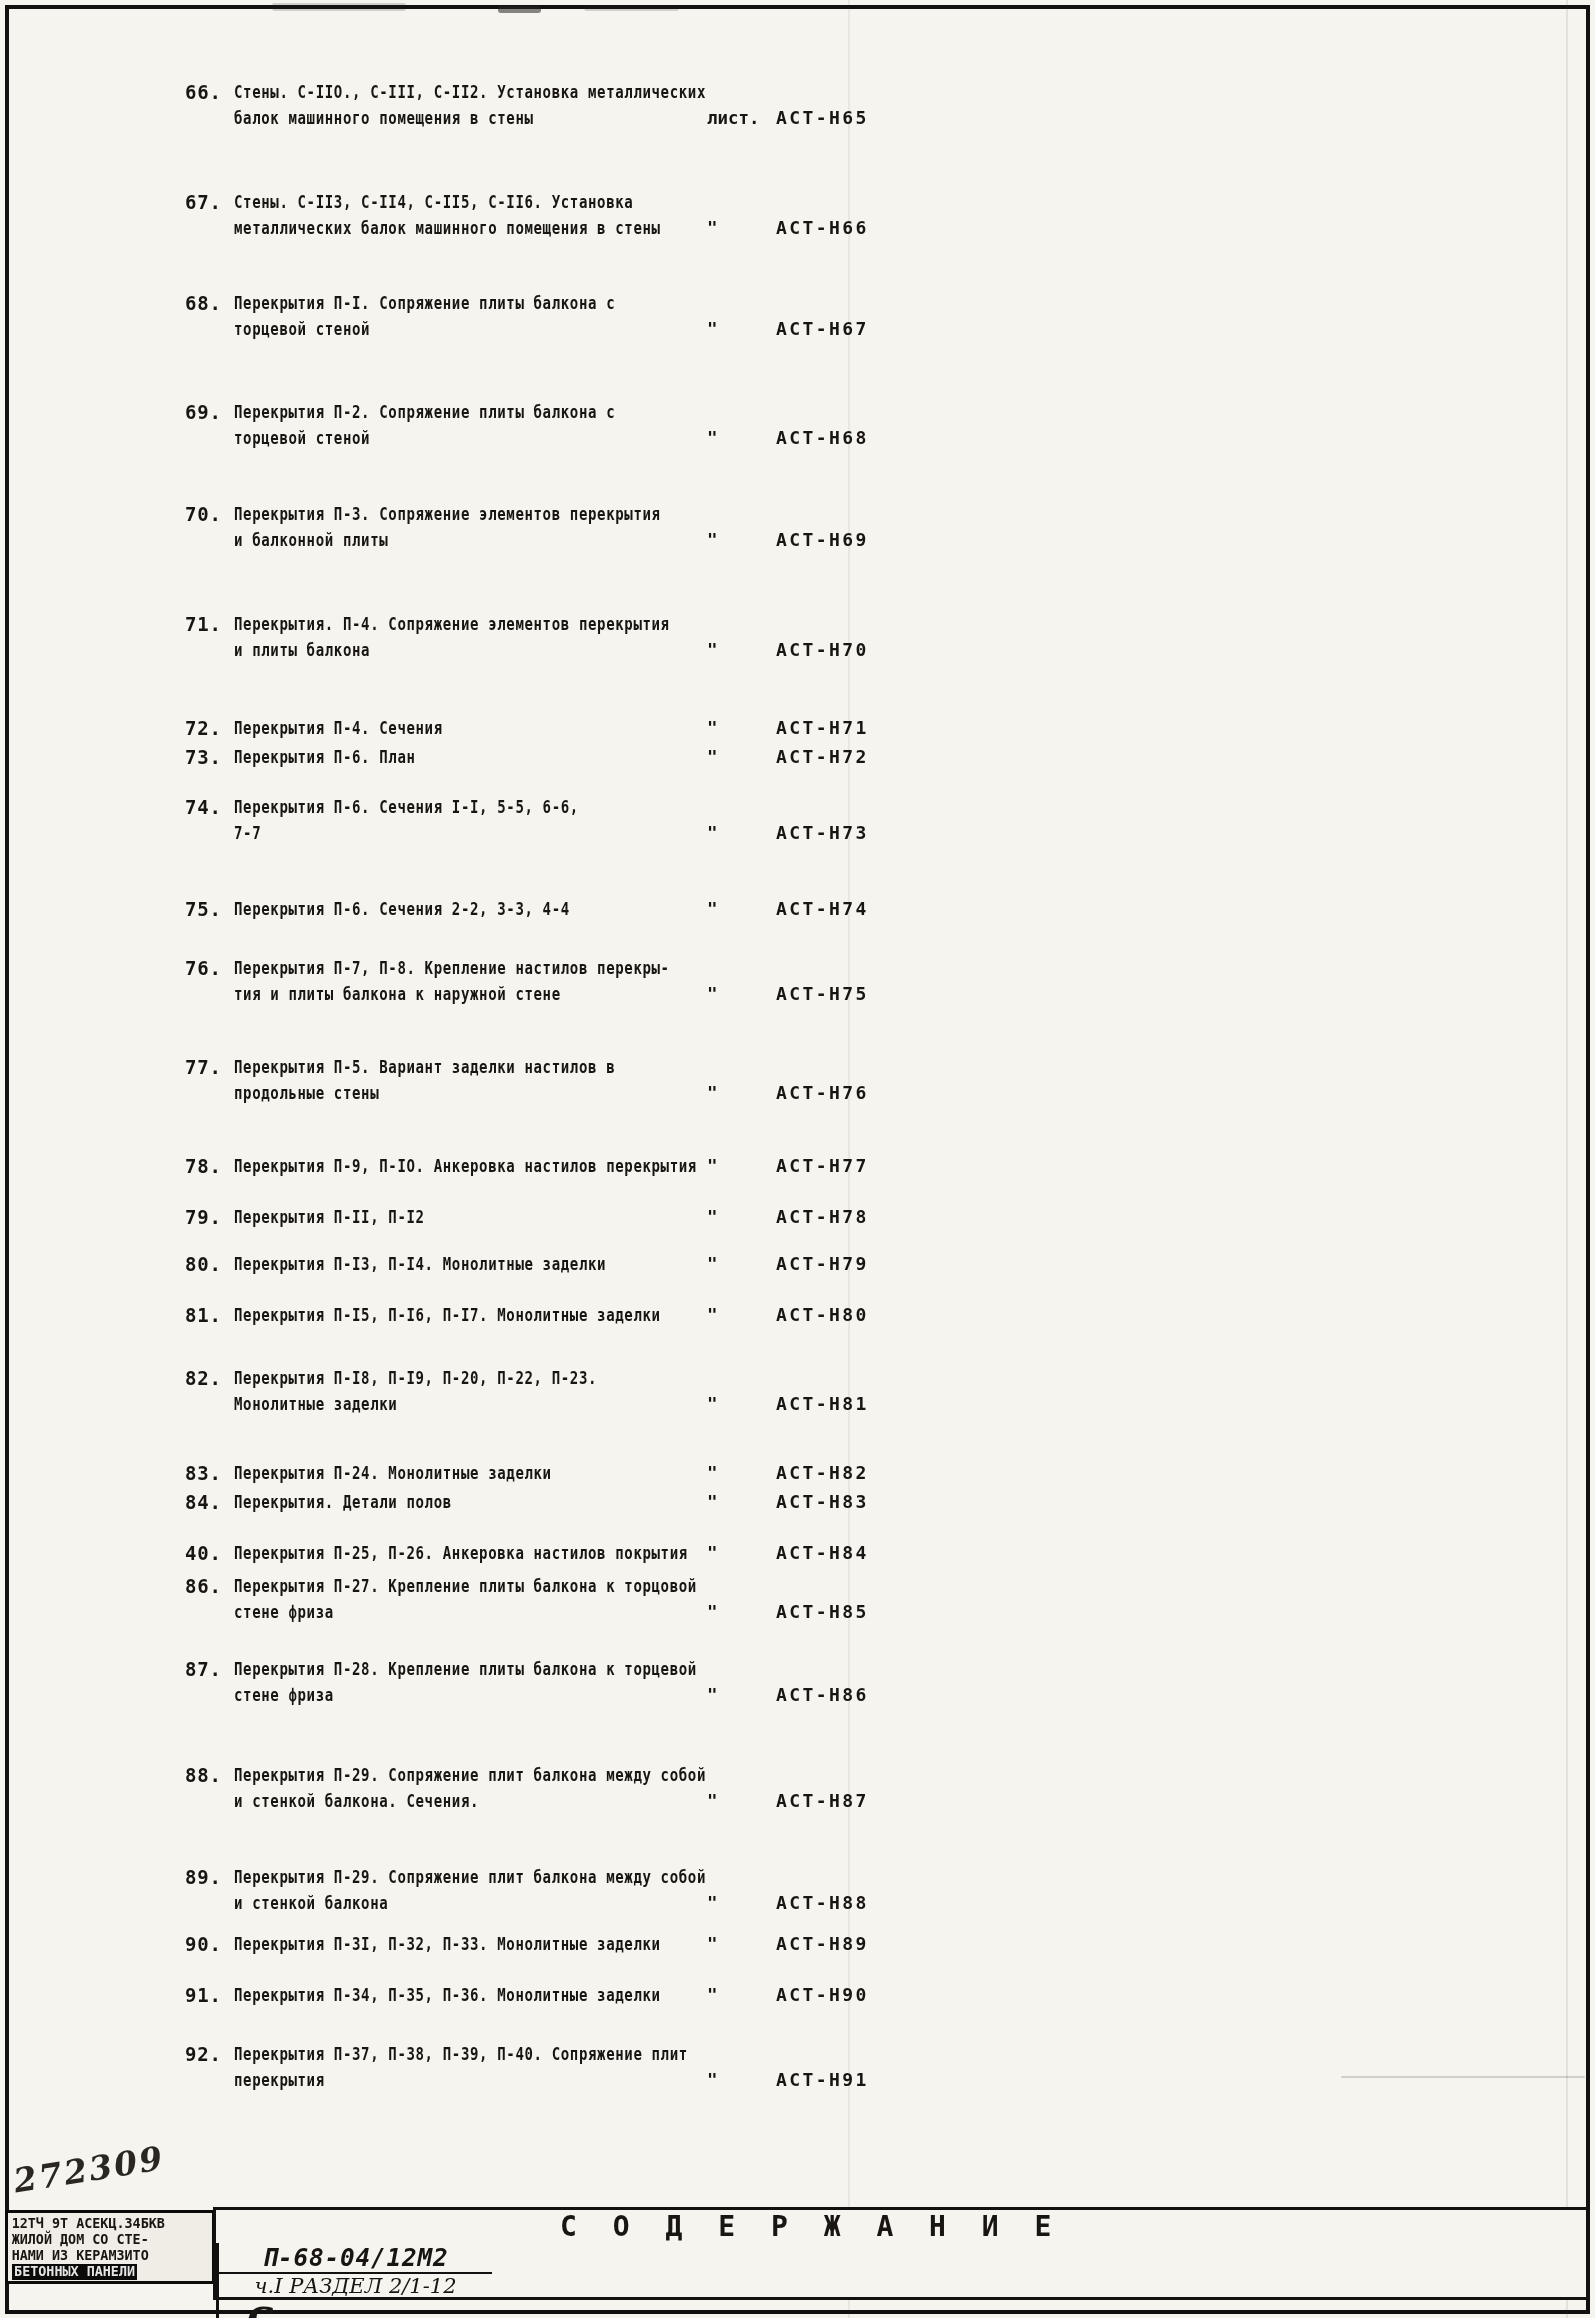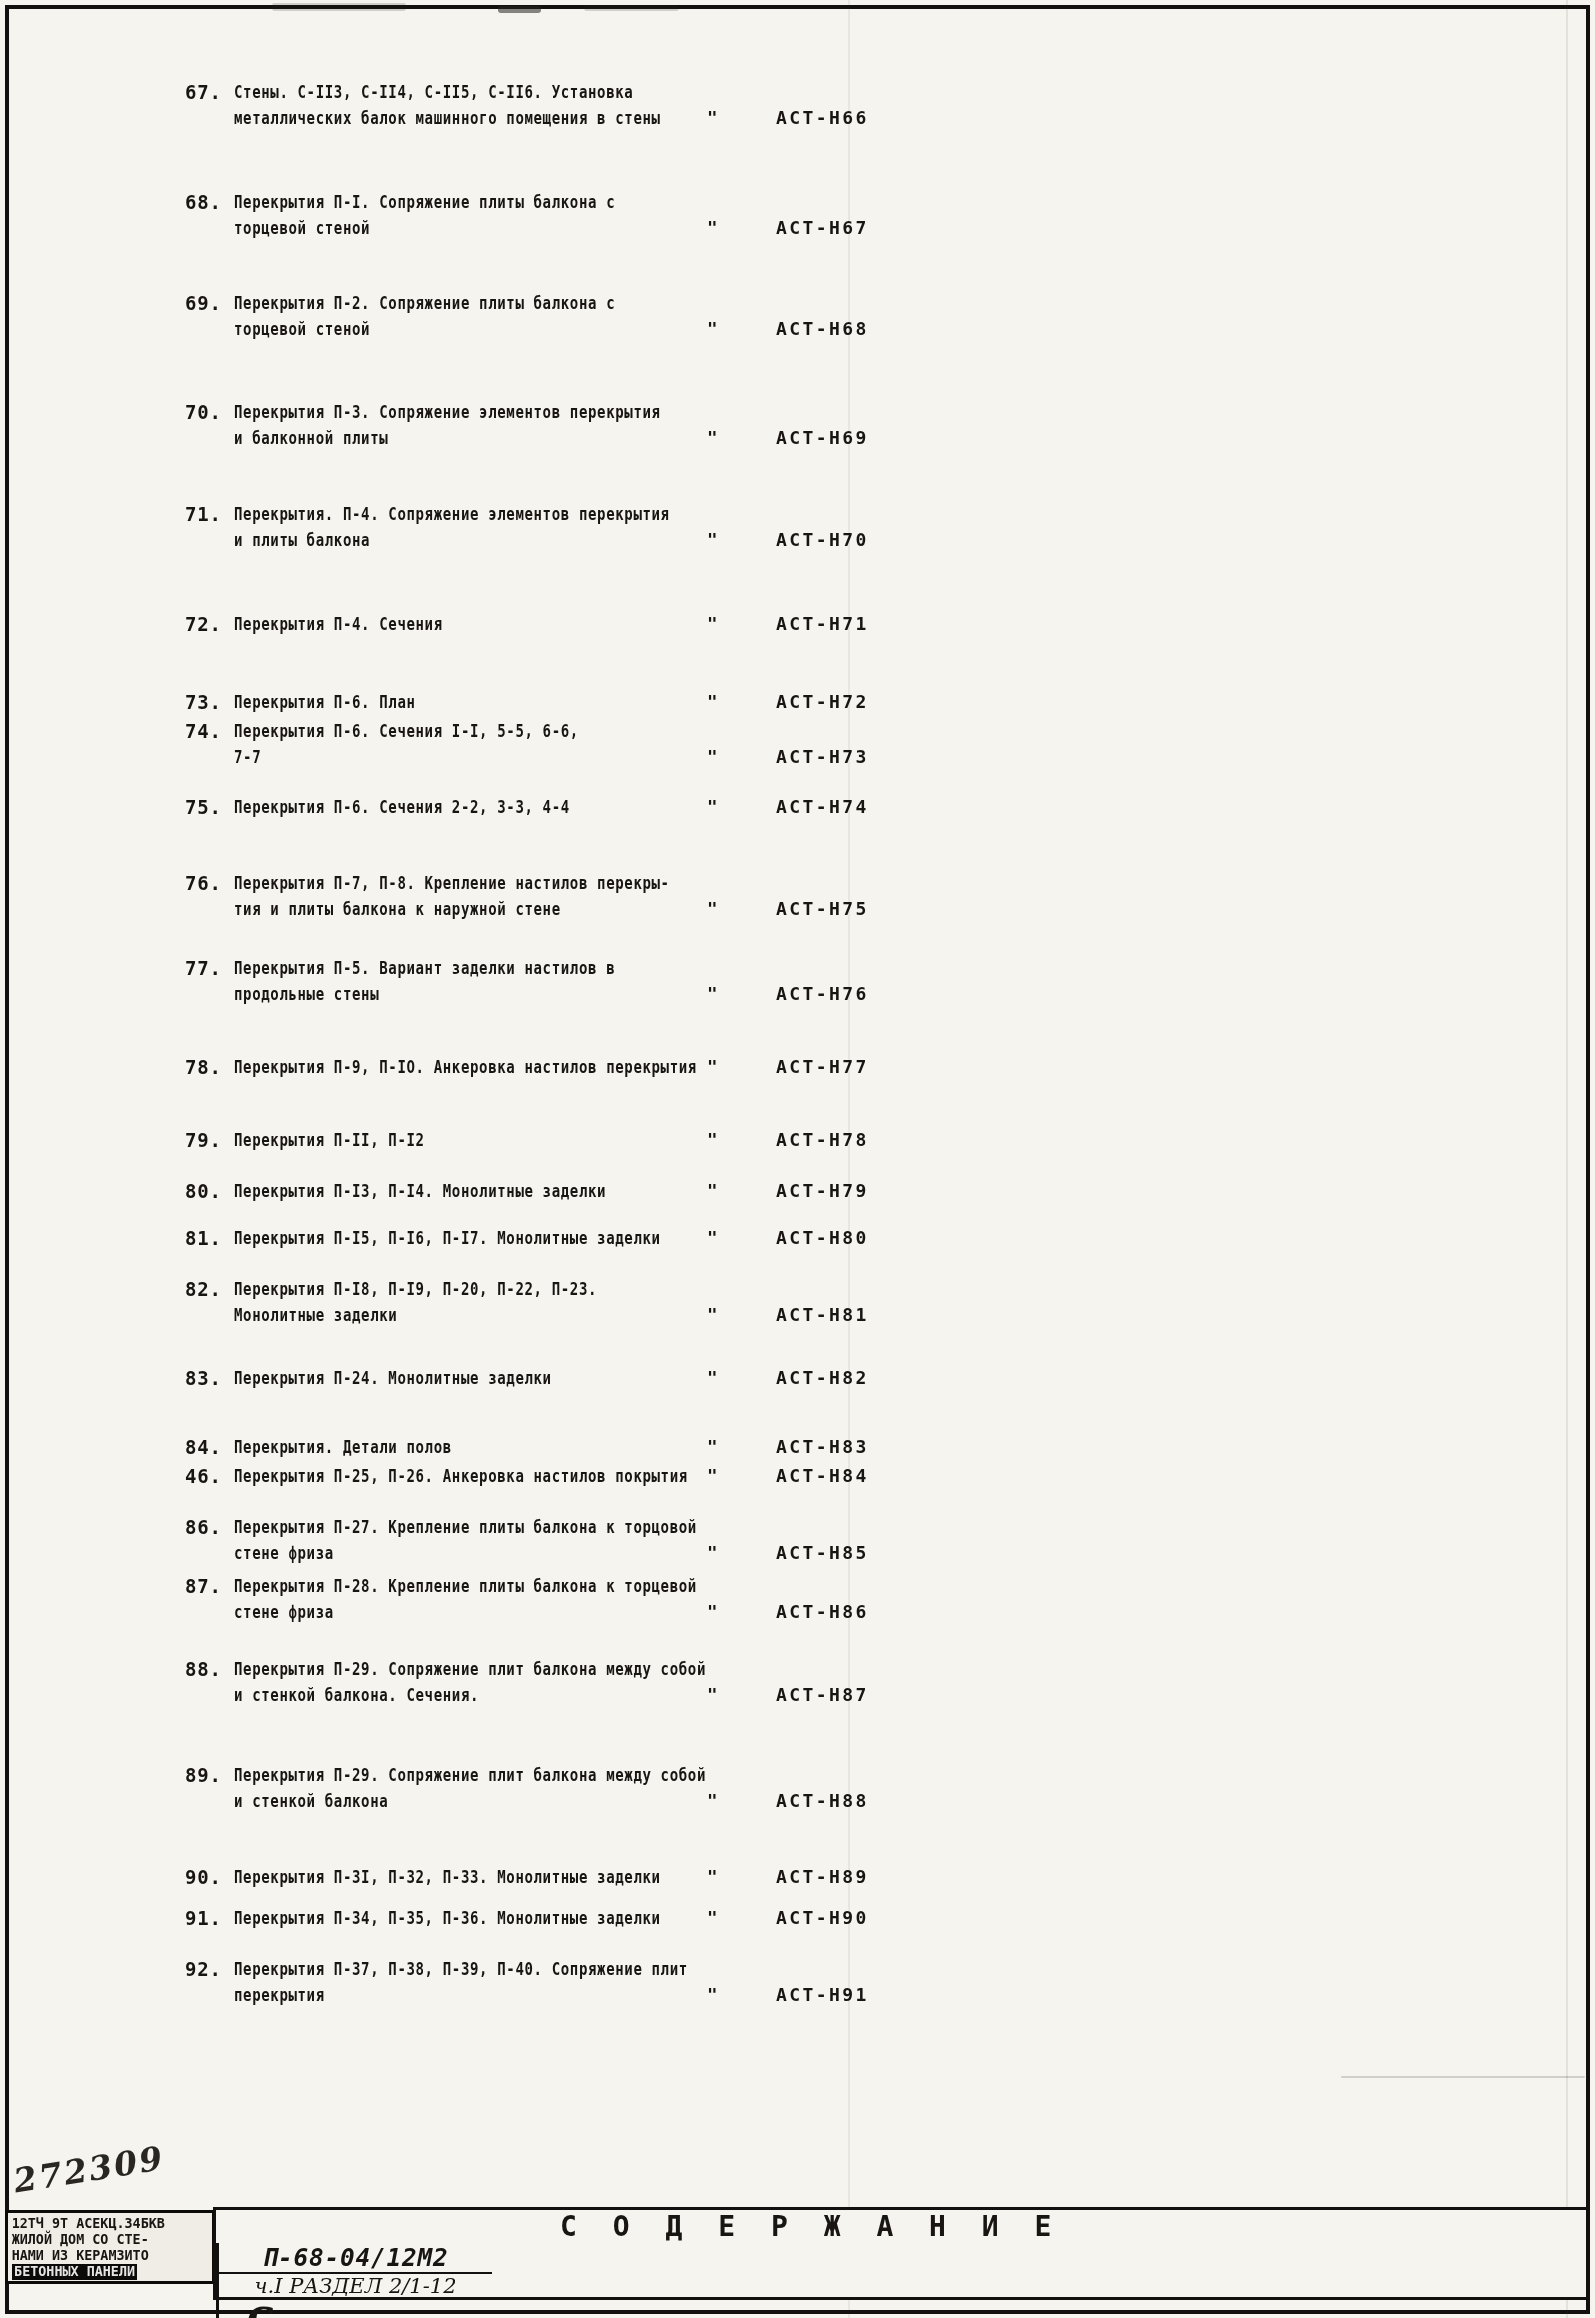--- a/index.html
+++ b/index.html
@@ -75,20 +75,31 @@
 
 <div class="frame"></div>
 <div class="fold f1"></div>
 <div class="fold f2"></div>
 <div class="art" style="left:498px;top:6.3px;width:43px;height:7px;"></div>
 <div class="art light" style="left:272px;top:3.2px;width:134px;height:8px;"></div>
 <div class="art light" style="left:584px;top:4.7px;width:95px;height:6.3px;"></div>
 <div class="art light" style="left:1341px;top:2076px;width:244px;height:2.4px;"></div>
 
 <div class="toc">
+  <div class="row">
+    <span class="num">66.</span>
+    <span class="desc">
+        <div>Стены. С-IIО., С-III, С-II2. Установка металлических</div>
+        <div>балок машинного помещения в стены</div>
+      </span>
+    <span class="sheet">
+      <span class="sheet-label">лист.</span>
+      <span class="code">АСТ-Н65</span>
+    </span>
+  </div>
 
   <div class="row">
     <span class="num">67.</span>
     <span class="desc">
         <div>Стены. С-II3, С-II4, С-II5, С-II6. Установка</div>
         <div>металлических балок машинного помещения в стены</div>
       </span>
     <span class="sheet">
       <span class="sheet-label">"</span>
       <span class="code">АСТ-Н66</span>
@@ -284,21 +295,21 @@
     <span class="desc">
         <div>Перекрытия. Детали полов</div>
       </span>
     <span class="sheet">
       <span class="sheet-label">"</span>
       <span class="code">АСТ-Н83</span>
     </span>
   </div>
 
   <div class="row">
-    <span class="num">46.</span>
+    <span class="num">40.</span>
     <span class="desc">
         <div>Перекрытия П-25, П-26. Анкеровка настилов покрытия</div>
       </span>
     <span class="sheet">
       <span class="sheet-label">"</span>
       <span class="code">АСТ-Н84</span>
     </span>
   </div>
 
   <div class="row">

